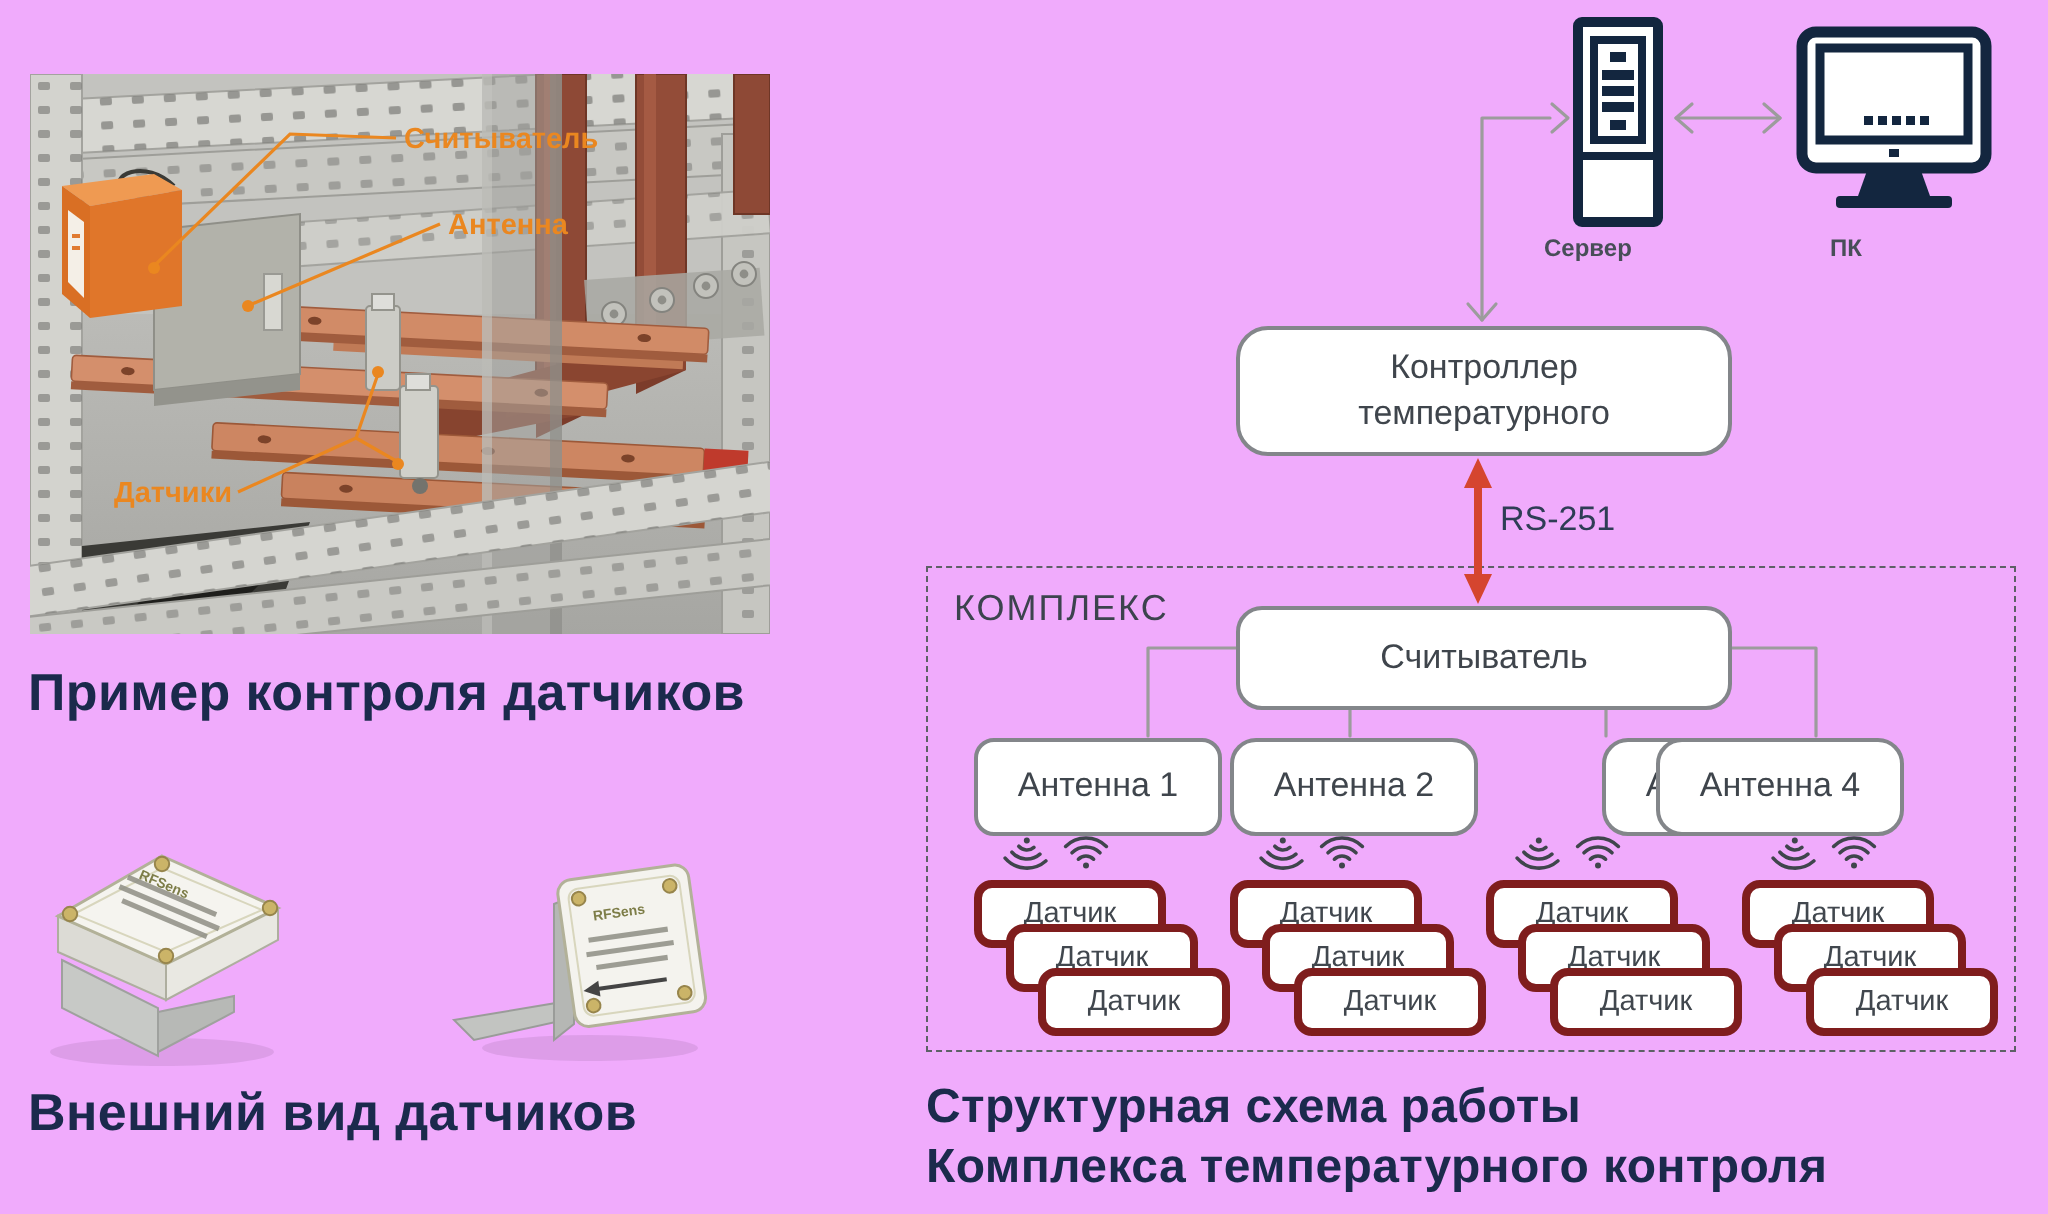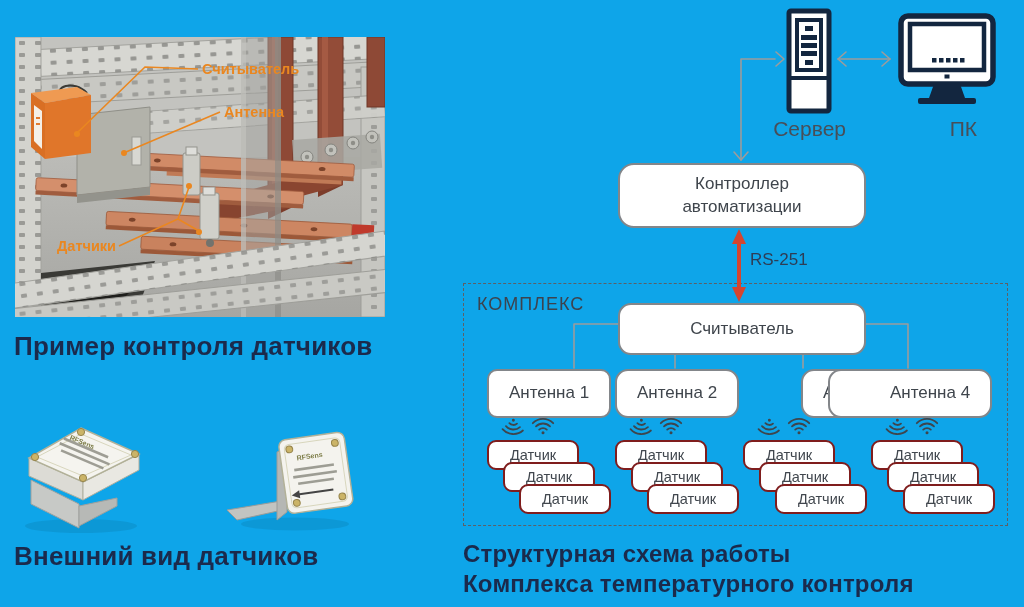--- a/index.html
+++ b/index.html
@@ -1,26 +1,26 @@
 <!DOCTYPE html>
 <html><head>
 <meta charset="utf-8">
 <style>
   html,body{margin:0;padding:0;background:#fff;}
   body{font-family:"Liberation Sans","DejaVu Sans",sans-serif;}
-  .stage{position:relative;width:1024px;height:607px;background:#0ea5e9;overflow:hidden;}
+  .stage{position:relative;width:1024px;height:607px;background:#f0abfc;overflow:hidden;}
   .abs{position:absolute;}
   .node{position:absolute;background:#fff;border:2px solid #83868a;border-radius:13px;
         display:flex;flex-direction:column;align-items:center;justify-content:center;
         text-align:center;color:#3f454c;font-size:17px;line-height:1.32;}
-  .sensor{position:absolute;width:88px;height:26px;background:#fff;border:2px solid #7f1d1d;
+  .sensor{position:absolute;width:88px;height:26px;background:#fff;border:4px solid #7f1d1d;
         border-radius:9px;display:flex;align-items:center;justify-content:center;
         color:#41474e;font-size:14.5px;}
   .caption{position:absolute;font-weight:700;color:#1b2a4c;letter-spacing:.2px;}
-  .icon-label{position:absolute;color:#484e58;font-size:21px;text-align:right;}
+  .icon-label{position:absolute;color:#484e58;font-size:12px;text-align:left;font-weight:bold;}
   .complex-box{position:absolute;left:463px;top:283px;width:545px;height:243px;
         border:1.6px dashed #5d6066;box-sizing:border-box;}
   .complex-title{position:absolute;left:477px;top:294px;font-size:18px;font-weight:500;
         color:#3c434e;letter-spacing:1px;}
   .bus-label{position:absolute;left:750px;top:250px;font-size:17px;font-weight:500;color:#2e3d55;}
   svg{display:block;}
 </style>
 </head>
 <body>
 
@@ -261,39 +261,39 @@
       <rect x="62" y="45" width="4.5" height="4.5"></rect>
       <rect x="46.5" y="61.5" width="5" height="4"></rect>
       <polygon points="36,71 62,71 67,85 31,85"></polygon>
       <rect x="20" y="85" width="58" height="6" rx="2"></rect>
     </g>
   </svg>
   <div class="icon-label" style="left:915px;top:117px;width:62px;">ПК</div>
 
   <div class="node" style="left:618px;top:163px;width:244px;height:61px;border-radius:16px;">
     <div>Контроллер</div>
-    <div>автоматизации</div>
+    <div>температурного</div>
   </div>
 
   <div class="bus-label">RS-251</div>
 
   <div class="node" style="left:618px;top:303px;width:244px;height:48px;">
     <div>Считыватель</div>
   </div>
 
   <div class="node" style="left:487px;top:369px;width:120px;height:45px;border-radius:10px;">
     <div>Антенна 1</div>
     </div>
   <div class="node" style="left:615px;top:369px;width:120px;height:45px;">
     <div>Антенна 2</div>
     </div>
   <div class="node" style="left:753px;top:369px;width:120px;height:45px;margin-left:48px;">
     <div>Антенна 3</div>
     </div>
-  <div class="node" style="left:828px;top:369px;width:120px;height:45px;padding-left:40px;">
+  <div class="node" style="left:828px;top:369px;width:120px;height:45px;">
     <div>Антенна 4</div>
     </div>
 
   <svg class="abs" style="left:499px;top:414px" width="60" height="24" viewBox="0 0 60 24">
     <g transform="rotate(184 14 12)">
       <g stroke="#3f454c" stroke-width="1.8" fill="none" stroke-linecap="round">
         <path d="M10.2,14.6 a5.4,5.4 0 0 1 7.6,0"></path>
           <path d="M7,11.4 a9.9,9.9 0 0 1 14,0"></path>
           <path d="M3.8,8.2 a14.4,14.4 0 0 1 20.4,0"></path>
       </g>

